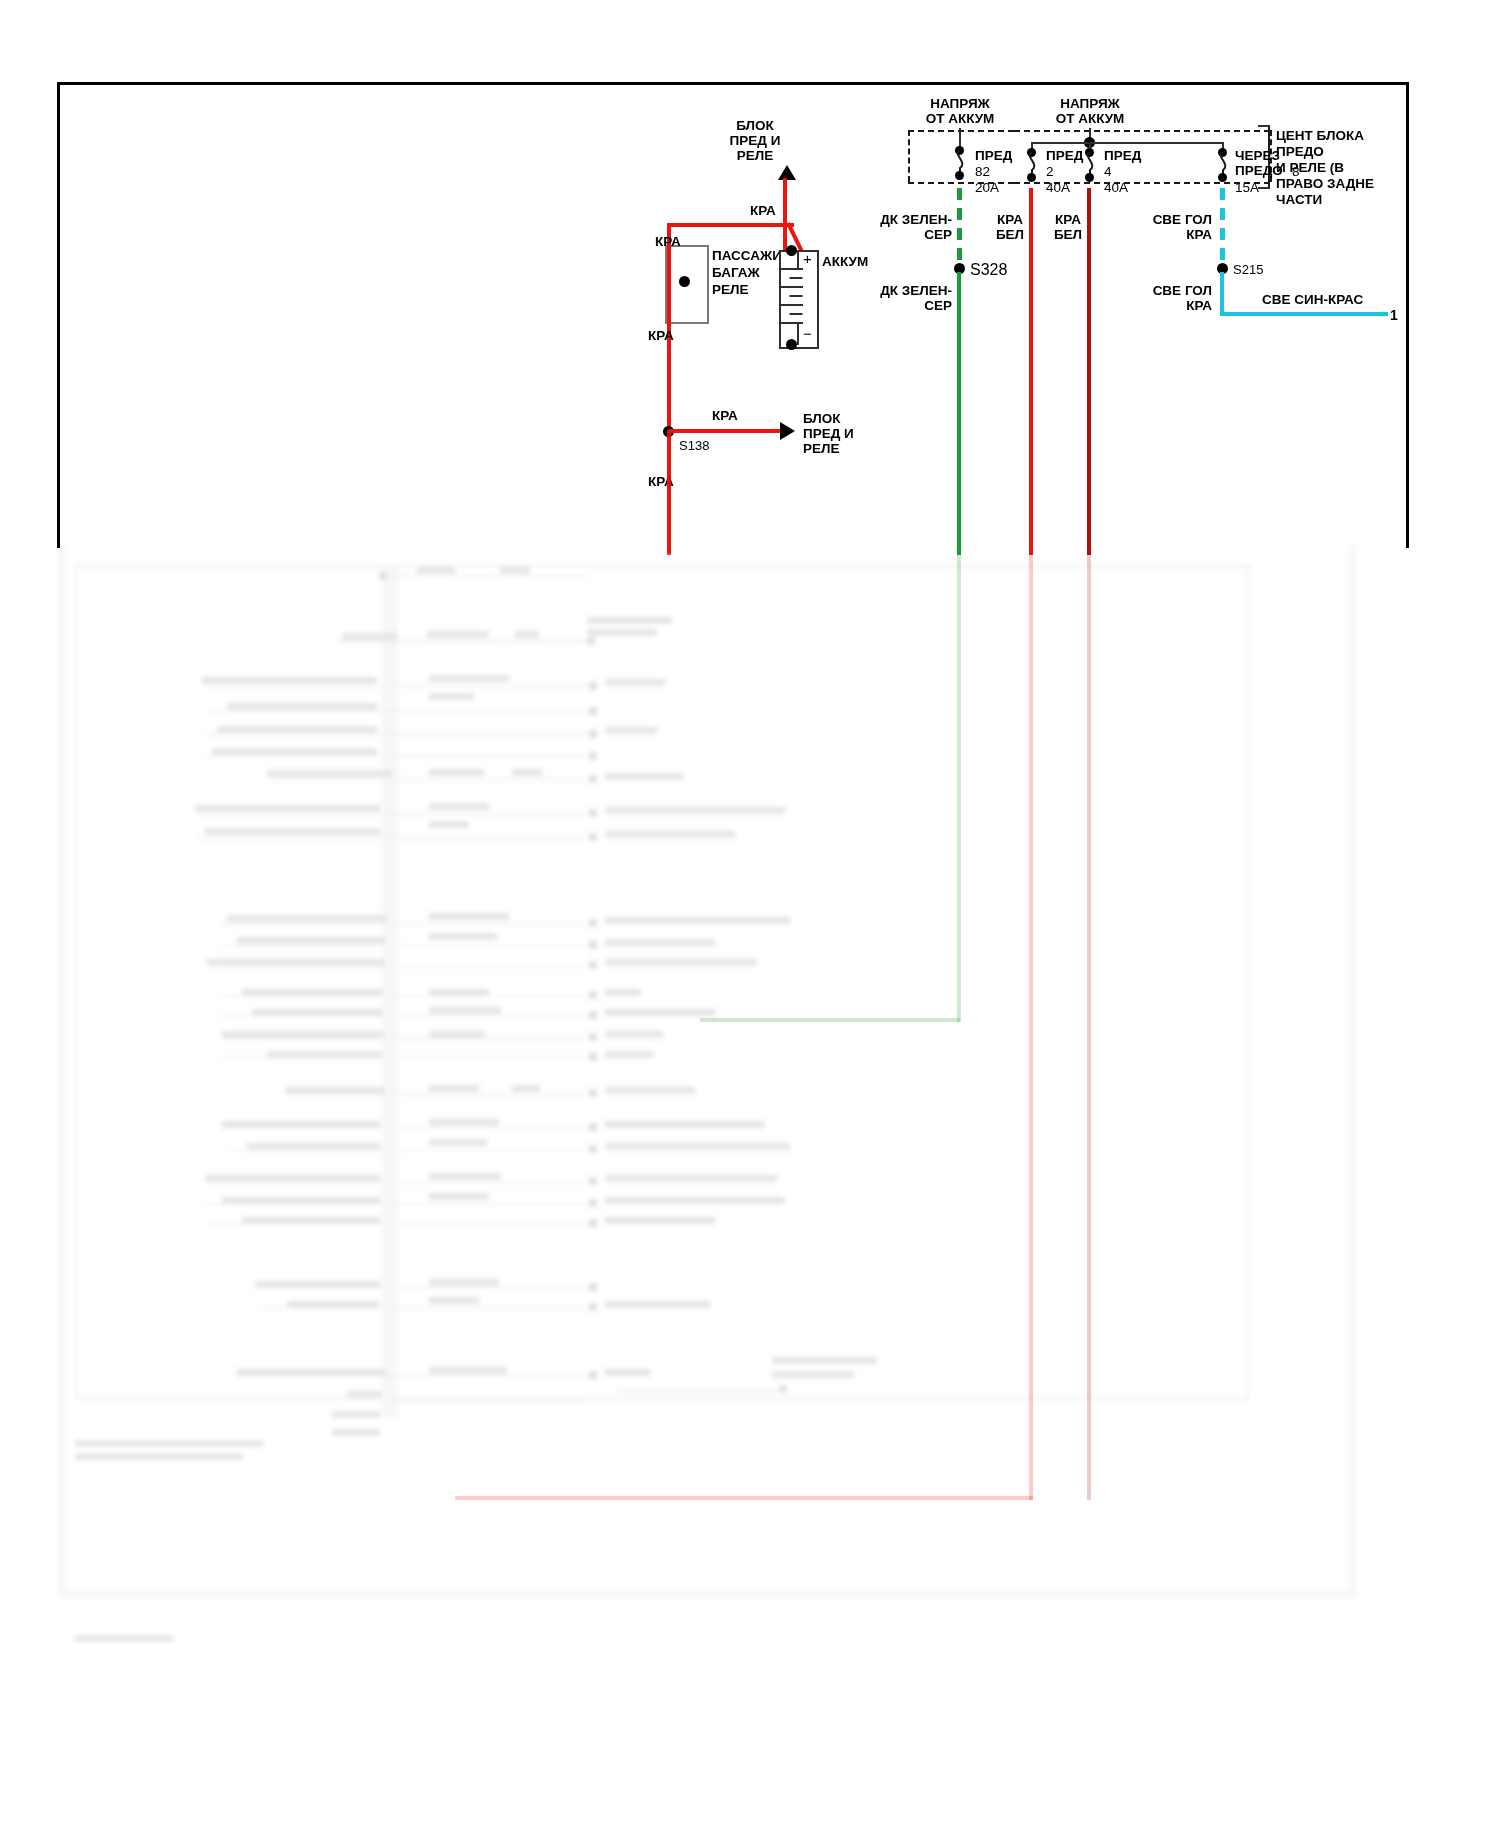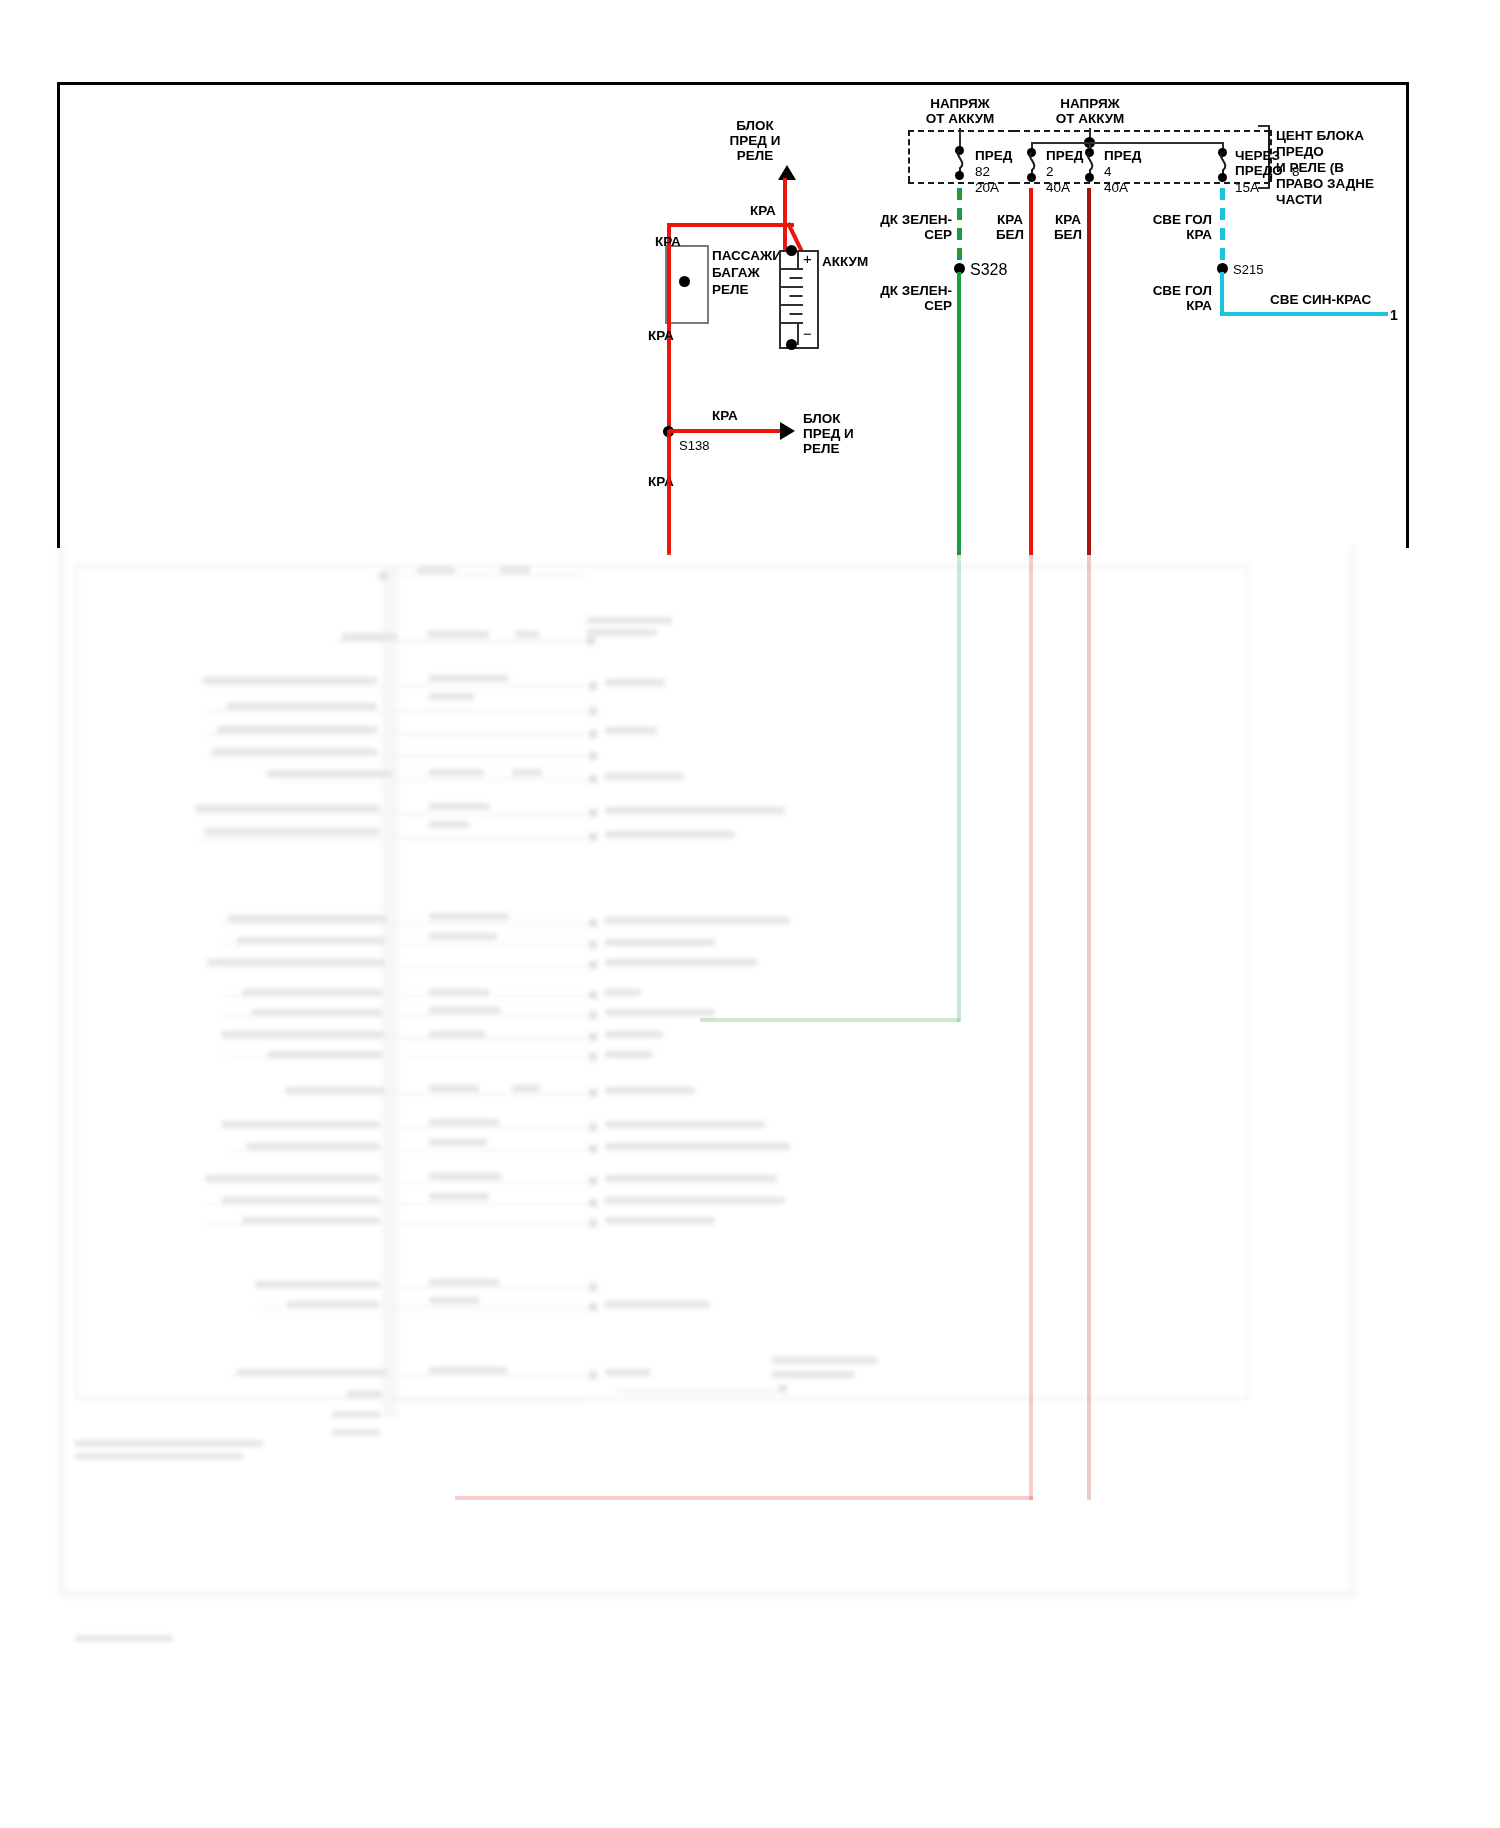--- a/index.html
+++ b/index.html
@@ -487,16 +487,16 @@
               background:repeating-linear-gradient(to bottom,#1ec4de 0 12px,transparent 12px 20px);"></div>
   <div class="lbl c" style="left:1140px; top:212px; width:72px; text-align:right; white-space:pre-line;">СВЕ ГОЛ
 КРА</div>
   <div class="dot" style="left:1217px; top:263px;"></div>
   <div class="lbl norm" style="left:1233px; top:262px; font-size:13px;">S215</div>
   <div class="lbl c" style="left:1140px; top:283px; width:72px; text-align:right; white-space:pre-line;">СВЕ ГОЛ
 КРА</div>
 
   <div class="wire w-cyan" style="left:1220px; top:272px; width:4px; height:44px;"></div>
   <div class="wire w-cyan" style="left:1220px; top:312px; width:168px; height:4px;"></div>
-  <div class="lbl" style="left:1262px; top:292px;margin-left:8px;">СВЕ СИН-КРАС</div>
+  <div class="lbl" style="left:1262px; top:292px;">СВЕ СИН-КРАС</div>
   <div class="lbl" style="left:1390px; top:308px; font-size:14px;">1</div>
 
 </div>
 
 </body></html>

